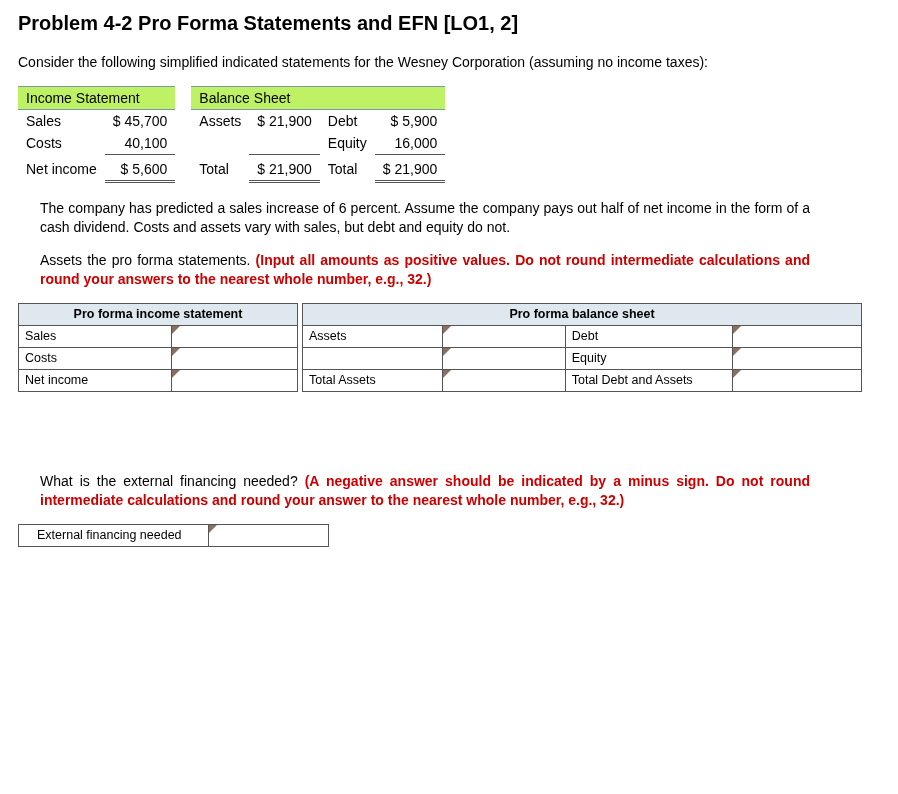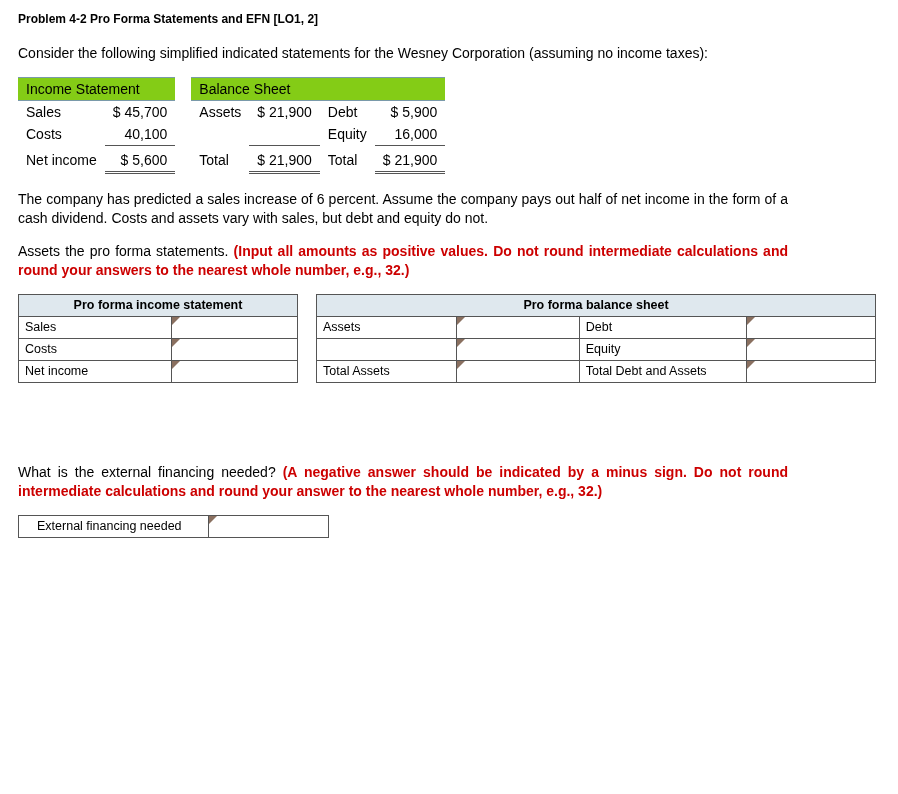--- a/index.html
+++ b/index.html
@@ -6,40 +6,40 @@
   body {
     font-family: Arial, Helvetica, sans-serif;
     font-size: 14px;
     color: #000;
     margin: 0;
     padding: 12px 18px;
     background: #fff;
     width: 898px;
   }
   h1 {
-    font-size: 12px;
+    font-size: 20px;
     font-weight: bold;
     margin: 0 0 18px 0;
   }
   p { margin: 0 0 8px 0; line-height: 1.35; }
   .block { margin-bottom: 14px; }
-  .justify { text-align: justify; }
+  .justify { text-align: justify; margin-left: 22px; }
   .red { color: #cc0000; font-weight: bold; }
   .narrow { max-width: 770px; }
 
   
   table.stmt { border-collapse: collapse; margin: 4px 0 16px 0; }
   table.stmt td, table.stmt th { padding: 3px 8px; text-align: left; vertical-align: top; font-size: 14px; }
   table.stmt .num { text-align: right; white-space: nowrap; }
-  table.stmt .hdr { background: #84cc16; border-top: 1px solid #7a9aaa; border-bottom: 1px solid #7a9aaa; }
+  table.stmt .hdr { background: #bef264; border-top: 1px solid #7a9aaa; border-bottom: 1px solid #7a9aaa; }
   table.stmt td.sep { border-bottom: 1px solid #555; }
   table.stmt td.dsep { border-bottom: 3px double #555; }
 
   
-  .pf-wrap { display: flex; gap: 18px; margin-top: 10px; margin-bottom: 80px; flex-wrap: nowrap; }
+  .pf-wrap { display: flex; gap: 4px; margin-top: 10px; margin-bottom: 80px; flex-wrap: nowrap; }
   table.pf { border-collapse: collapse; }
   table.pf th, table.pf td {
     border: 1px solid #555;
     font-size: 12.5px;
     padding: 3px 6px;
     height: 22px;
     vertical-align: middle;
   }
   table.pf th.mainhdr {
     background: #dfe8ee;

